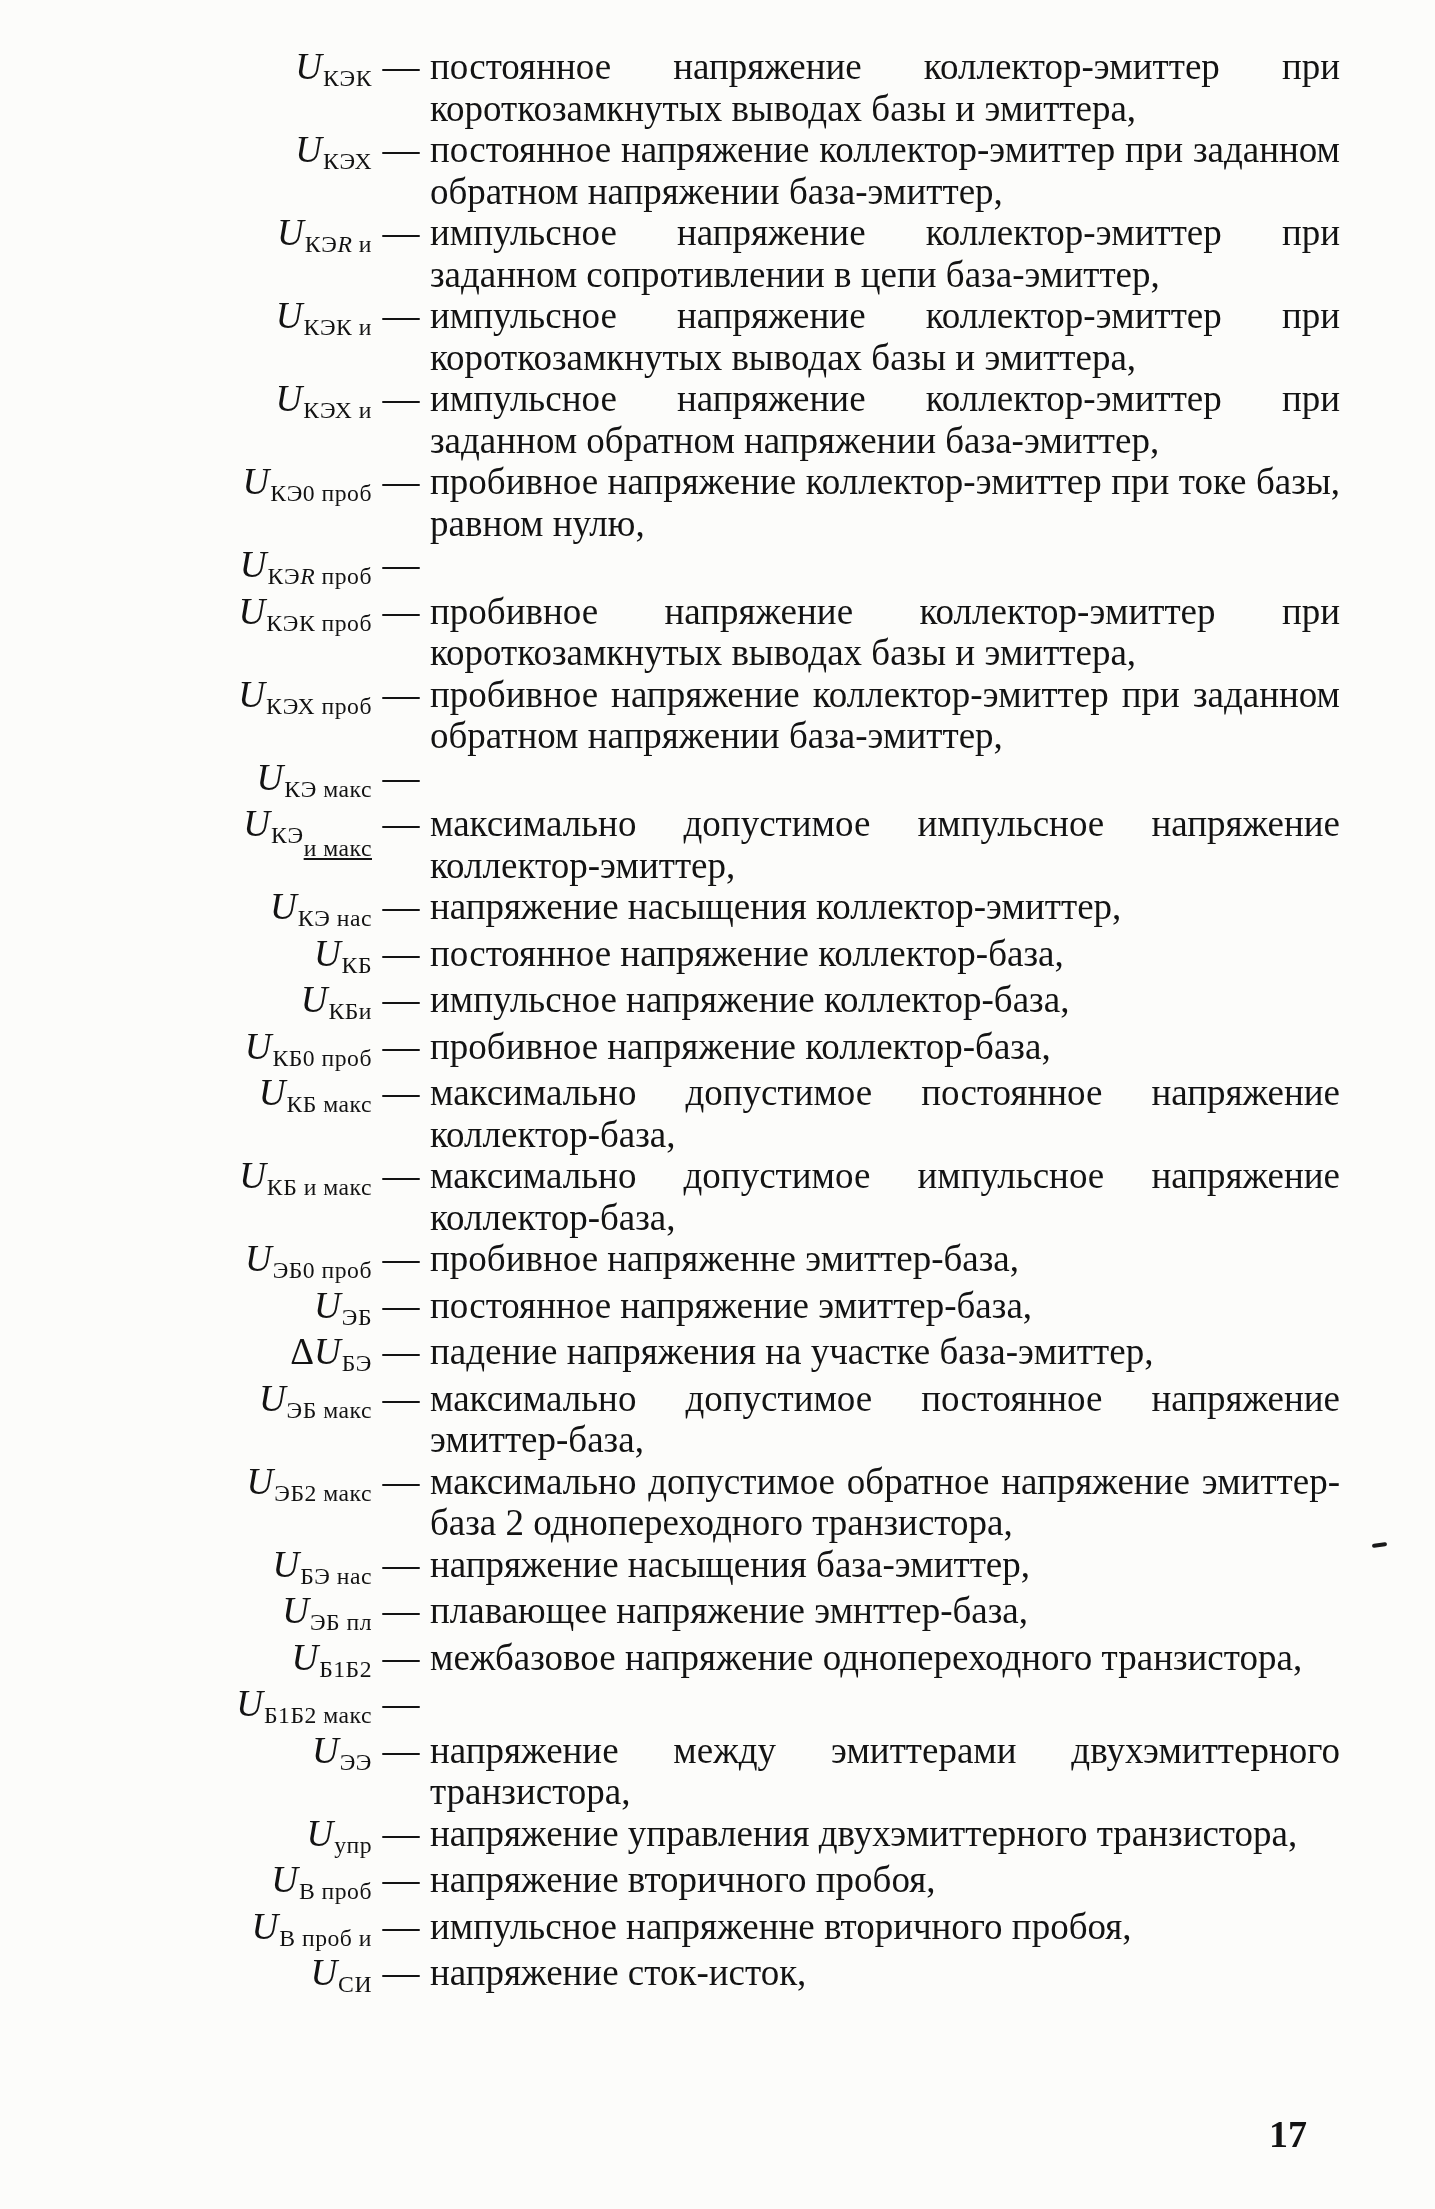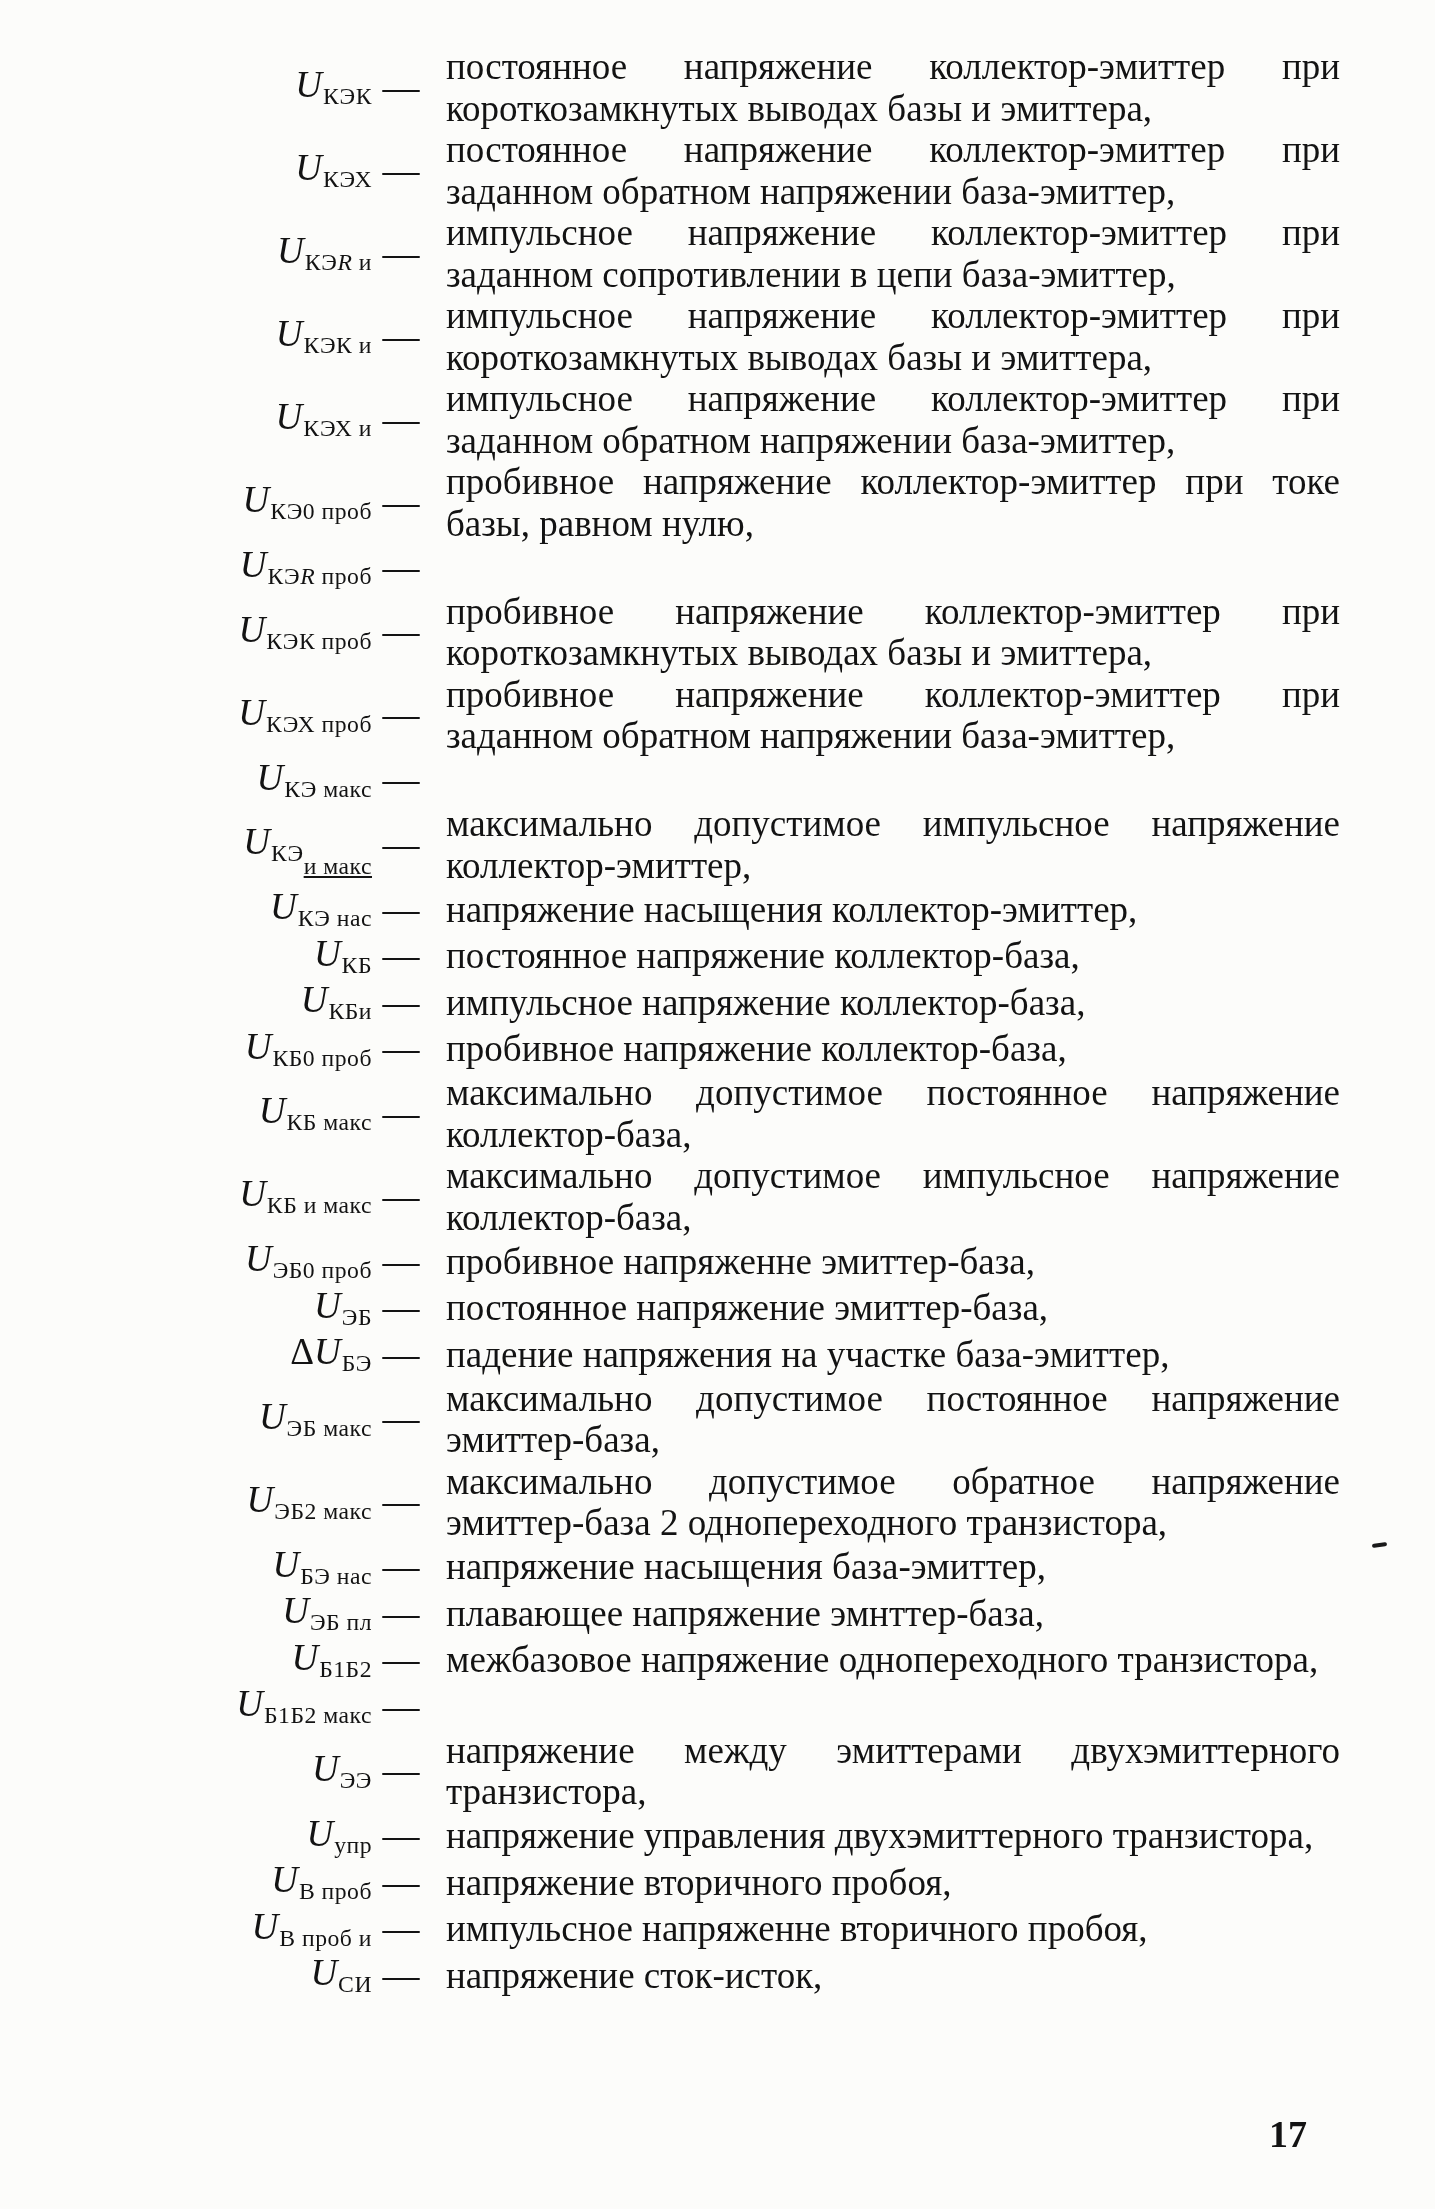--- a/index.html
+++ b/index.html
@@ -20,21 +20,21 @@
     inset: 0;
   }
   .glossary {
     position: absolute;
     top: 46px;
     left: 0;
     right: 95px;
   }
   .entry {
     display: flex;
-    align-items: center;
+    align-items: flex-start;
     font-size: 37px;
     line-height: 41.5px;
   }
   .sym {
     flex: 0 0 372px;
     text-align: right;
     font-style: italic;
     white-space: nowrap;
   }
   .sym .delta {
@@ -59,21 +59,20 @@
     text-decoration: underline;
   }
   .dash {
     flex: 0 0 58px;
     text-align: center;
     font-style: normal;
   }
   .def {
     flex: 1 1 auto;
     text-align: justify;
-    margin-left: 16px;
   }
   .page-number {
     position: absolute;
     top: 2112px;
     right: 128px;
     font-size: 38px;
     font-weight: bold;
     font-style: normal;
   }
   .scan-artifact {

